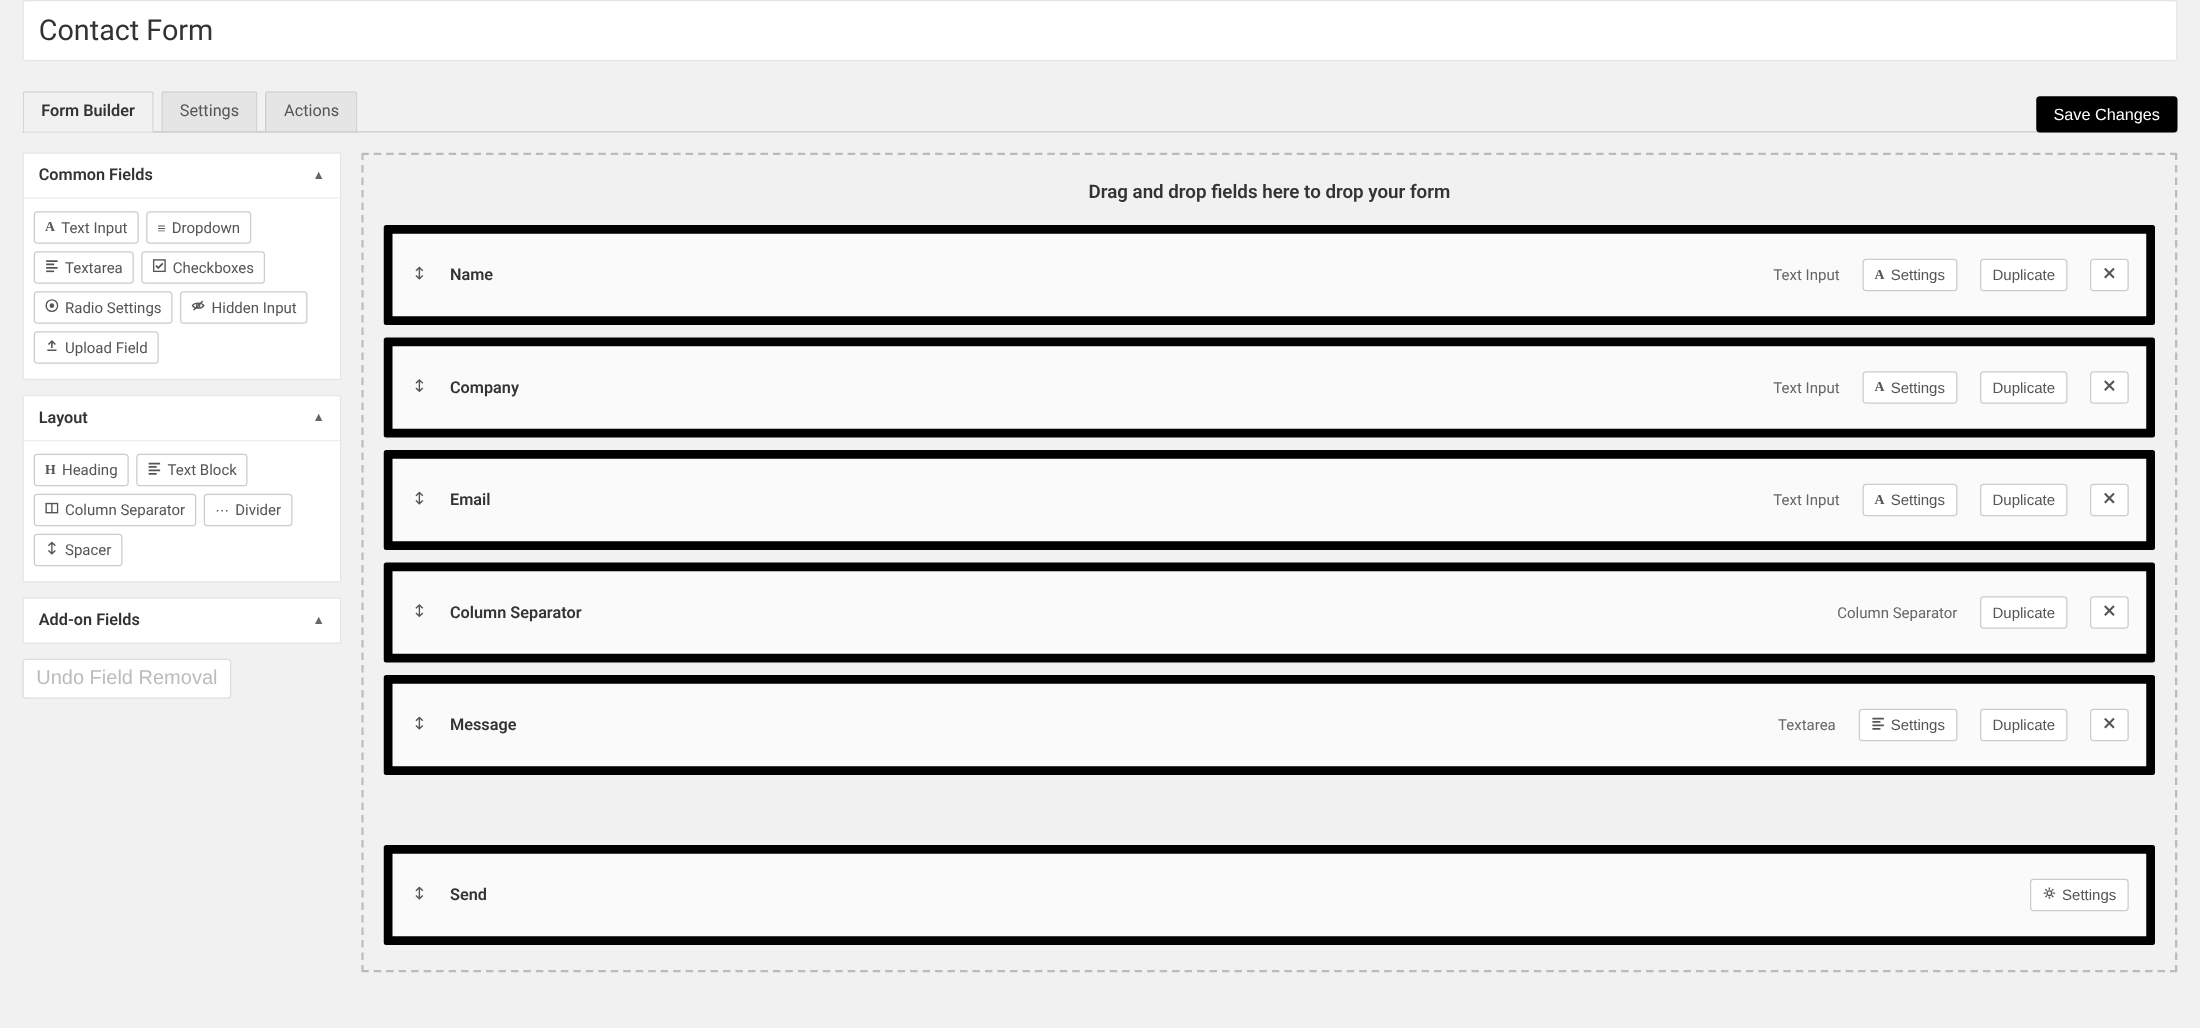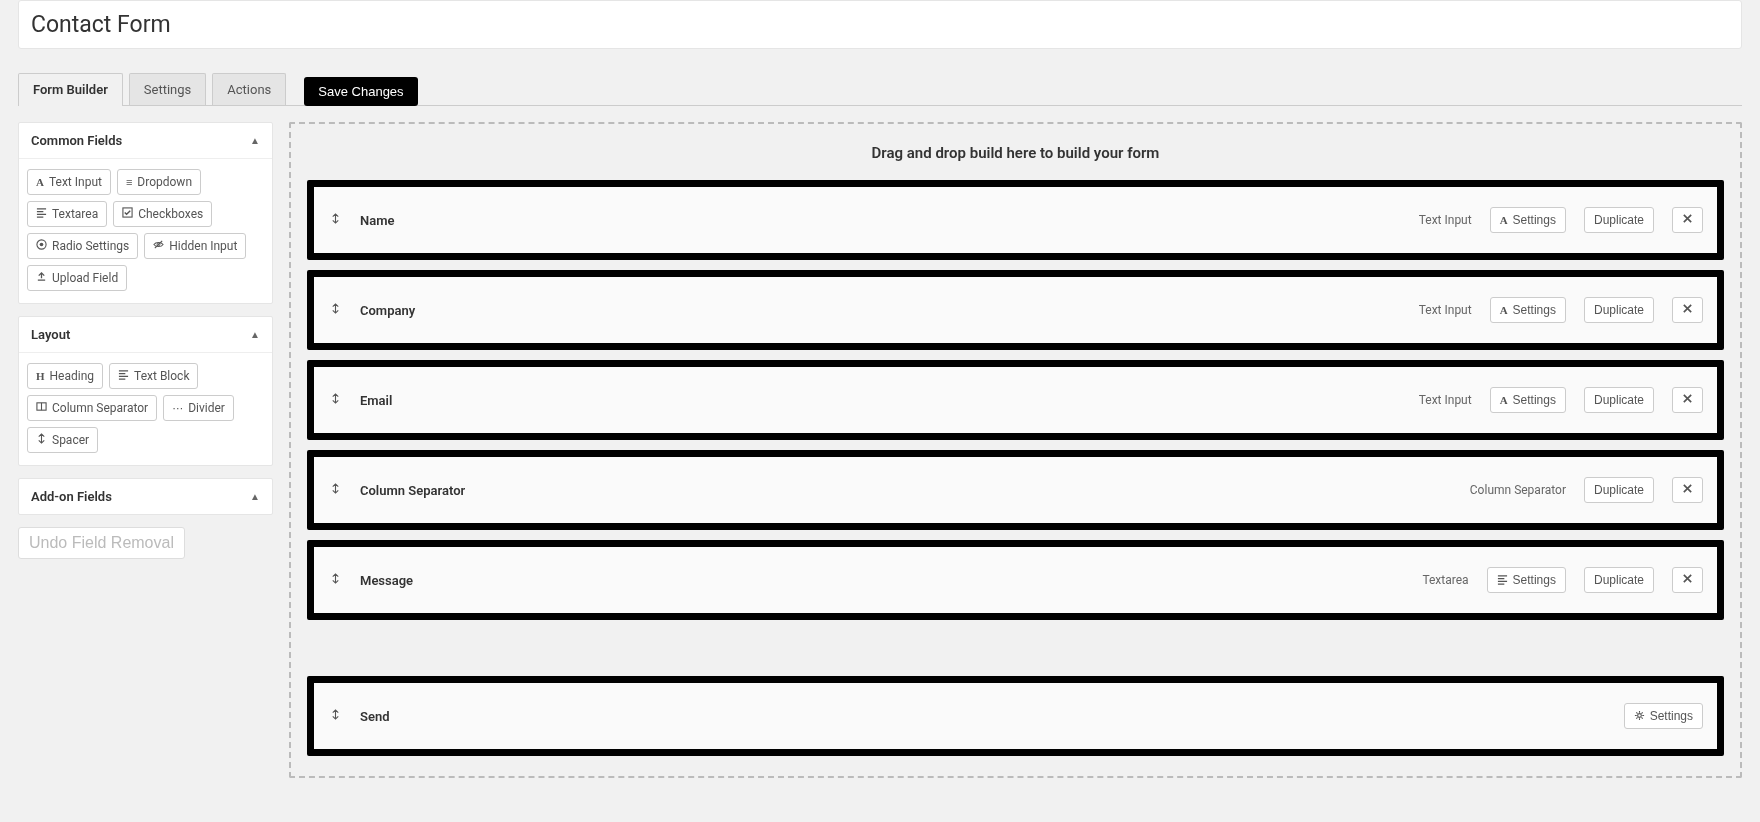--- a/index.html
+++ b/index.html
@@ -18,22 +18,22 @@
     padding: 10px 12px 10px 12px;
   }
   .page-title {
     font-size: 23px;
     font-weight: 400;
     color: #333;
   }
   .top-row {
     display: flex;
     align-items: flex-end;
-    gap: 18px;
     padding: 24px 18px 0 18px;
+    justify-content: space-between;
   }
   .tabs {
     display: flex;
     gap: 6px;
     border-bottom: 1px solid #ccc;
     padding-bottom: 0;
   }
   .tab {
     background: #e5e5e5;
     border: 1px solid #ccc;
@@ -307,21 +307,21 @@
       <div class="panel-header noborder">
         <span class="panel-title">Add-on Fields</span>
         <span class="caret">▲</span>
       </div>
     </div>
 
     <button class="undo-btn">Undo Field Removal</button>
   </div>
 
   <div class="dropzone-wrap">
-    <div class="dropzone-title">Drag and drop build here to build your form</div>
+    <div class="dropzone-title">Drag and drop fields here to drop your form</div>
     <div id="rows-container">
         <div class="field-row">
           <span class="drag-handle"><svg class="ic-svg" viewBox="0 0 12 12">
               <path d="M6 1v10M3 4l3-3 3 3M3 8l3 3 3-3" fill="none" stroke="#555" stroke-width="1.2"></path>
             </svg></span>
           <span class="field-label">Name</span>
           <span class="spacer-flex"></span>
           <span class="type-label">Text Input</span>
           <button class="row-btn">
             <span class="ic fontA">A</span>

